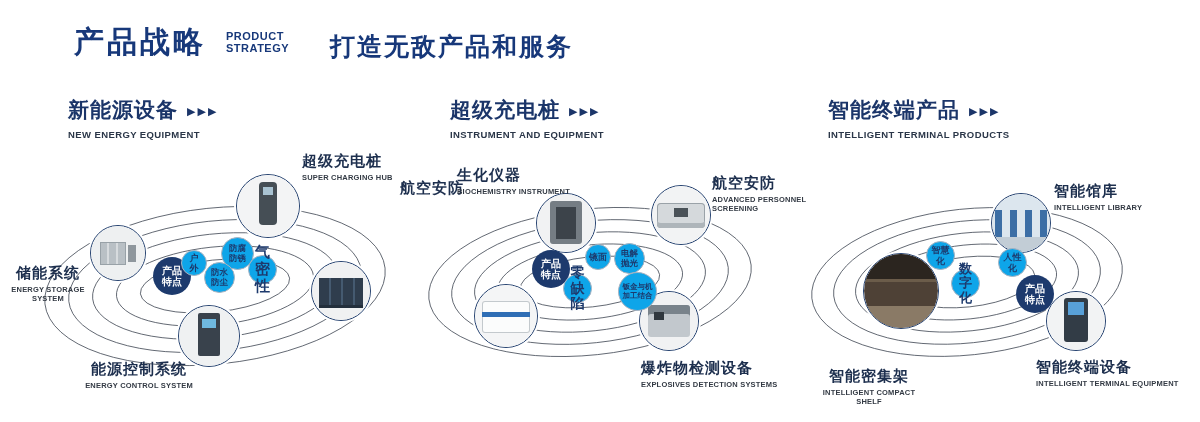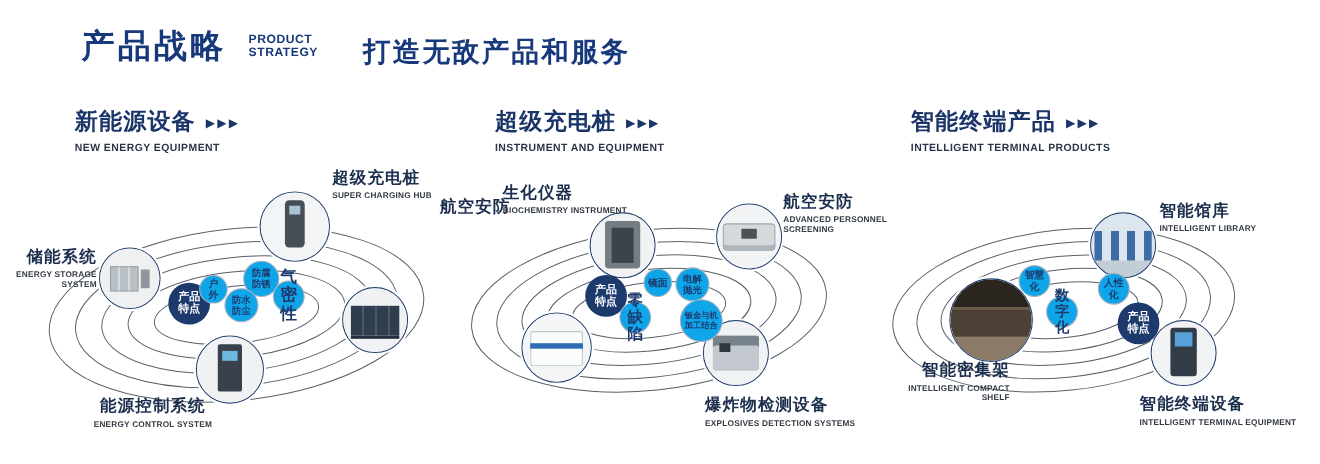--- a/index.html
+++ b/index.html
@@ -91,21 +91,21 @@
 
   
   .bubble { position:absolute; border-radius:50%; background:#0ea5e9; border:1px solid #aab2bf;
       color:#1d3a6d; display:flex; align-items:center; justify-content:center;
       text-align:center; line-height:1.12; font-weight:bold; padding:5px; }
 
   
   .plabel { position:absolute; }
   .plabel .zh { font-size:15px; font-weight:bold; color:#1d2f4e; letter-spacing:1px; }
   .plabel .en { font-size:7.5px; font-weight:bold; color:#333a44; margin-top:2px; letter-spacing:.2px; line-height:1.25; }
-  .plabel.r { text-align:right; }
+  .plabel.r { text-align:center;margin-top:40px; }
   .plabel.c { text-align:center; }
   .zh-only { position:absolute; font-size:15px; font-weight:bold; color:#1d2f4e; letter-spacing:1px; }
 </style>
 </head>
 <body>
 
 <div class="page">
 
   <div class="abs title-zh" style="left:74px;top:22px">产品战略</div>
   <div class="abs" style="left:226px;top:30px">

